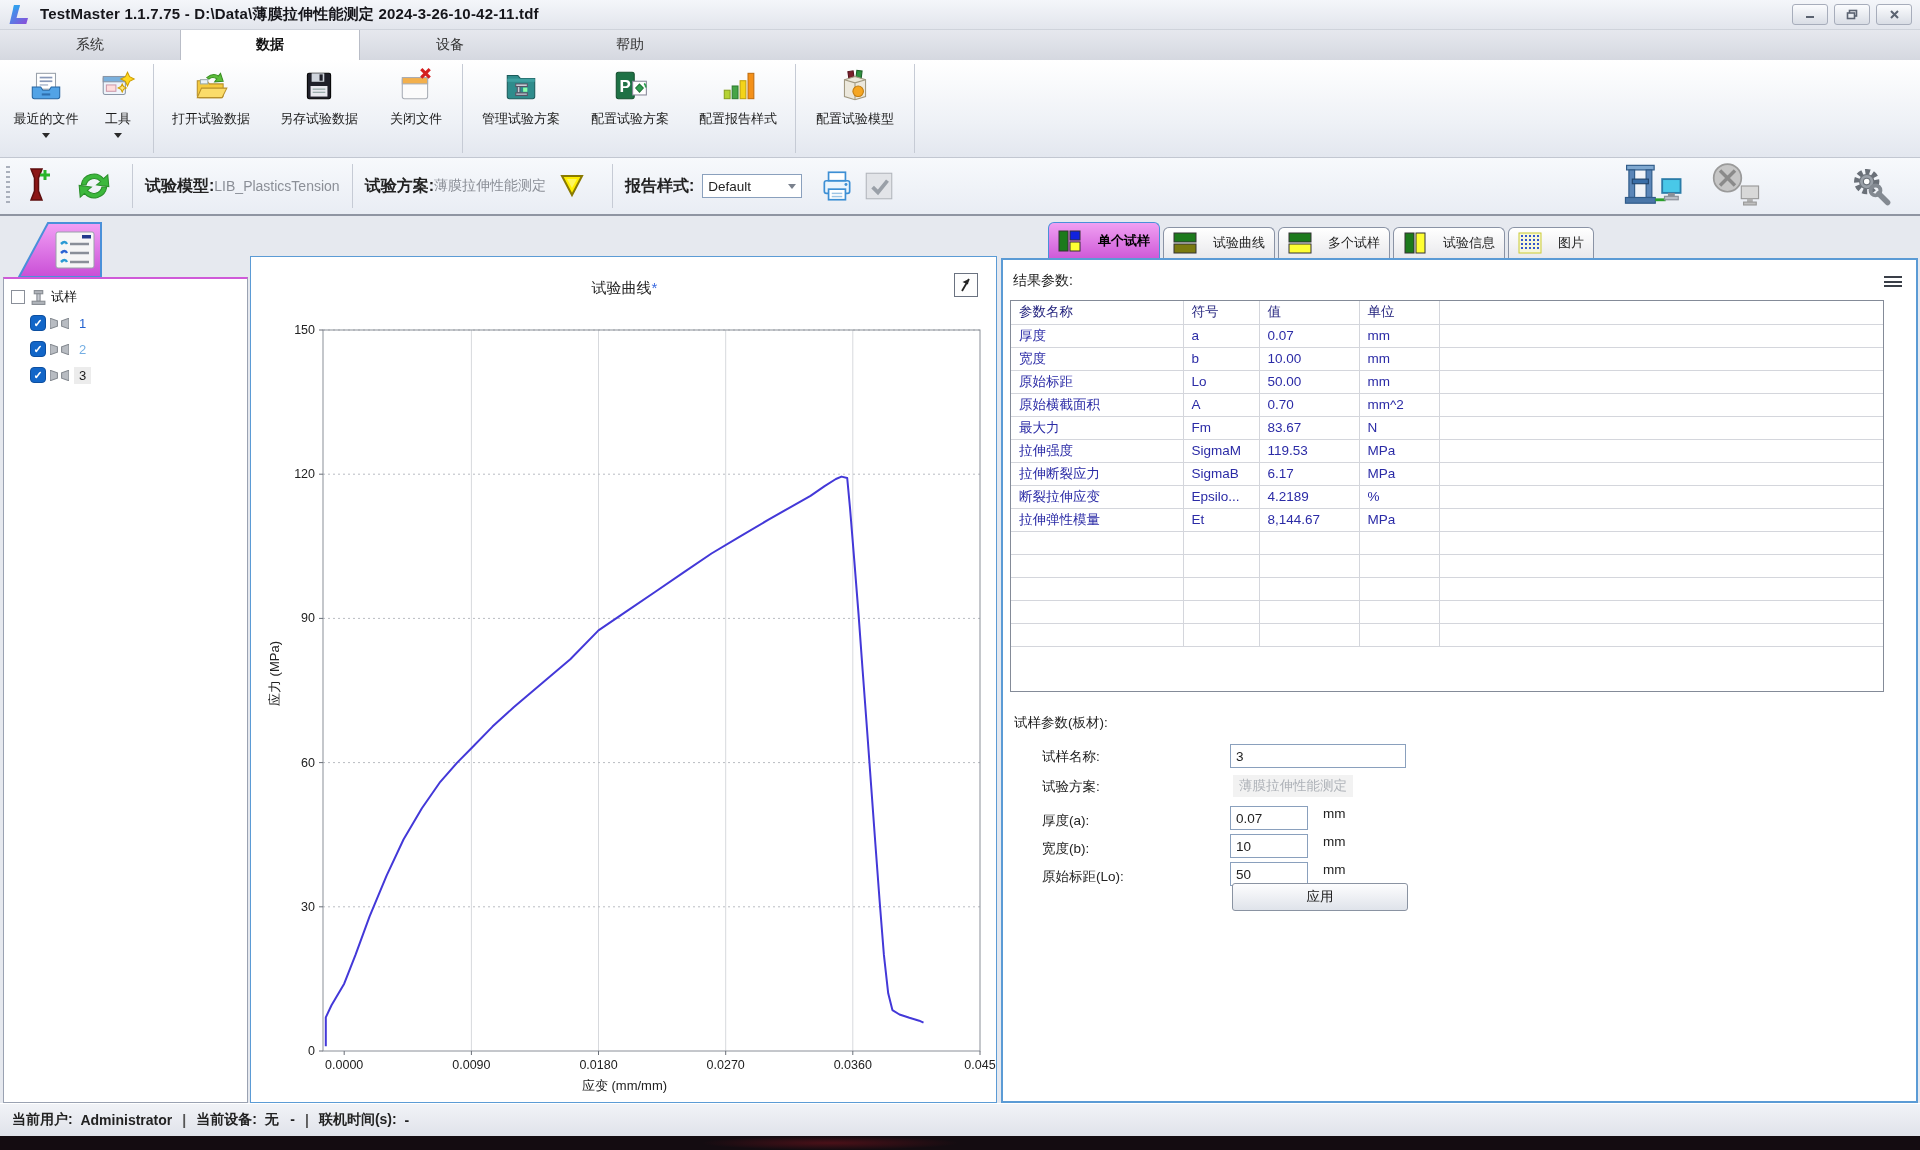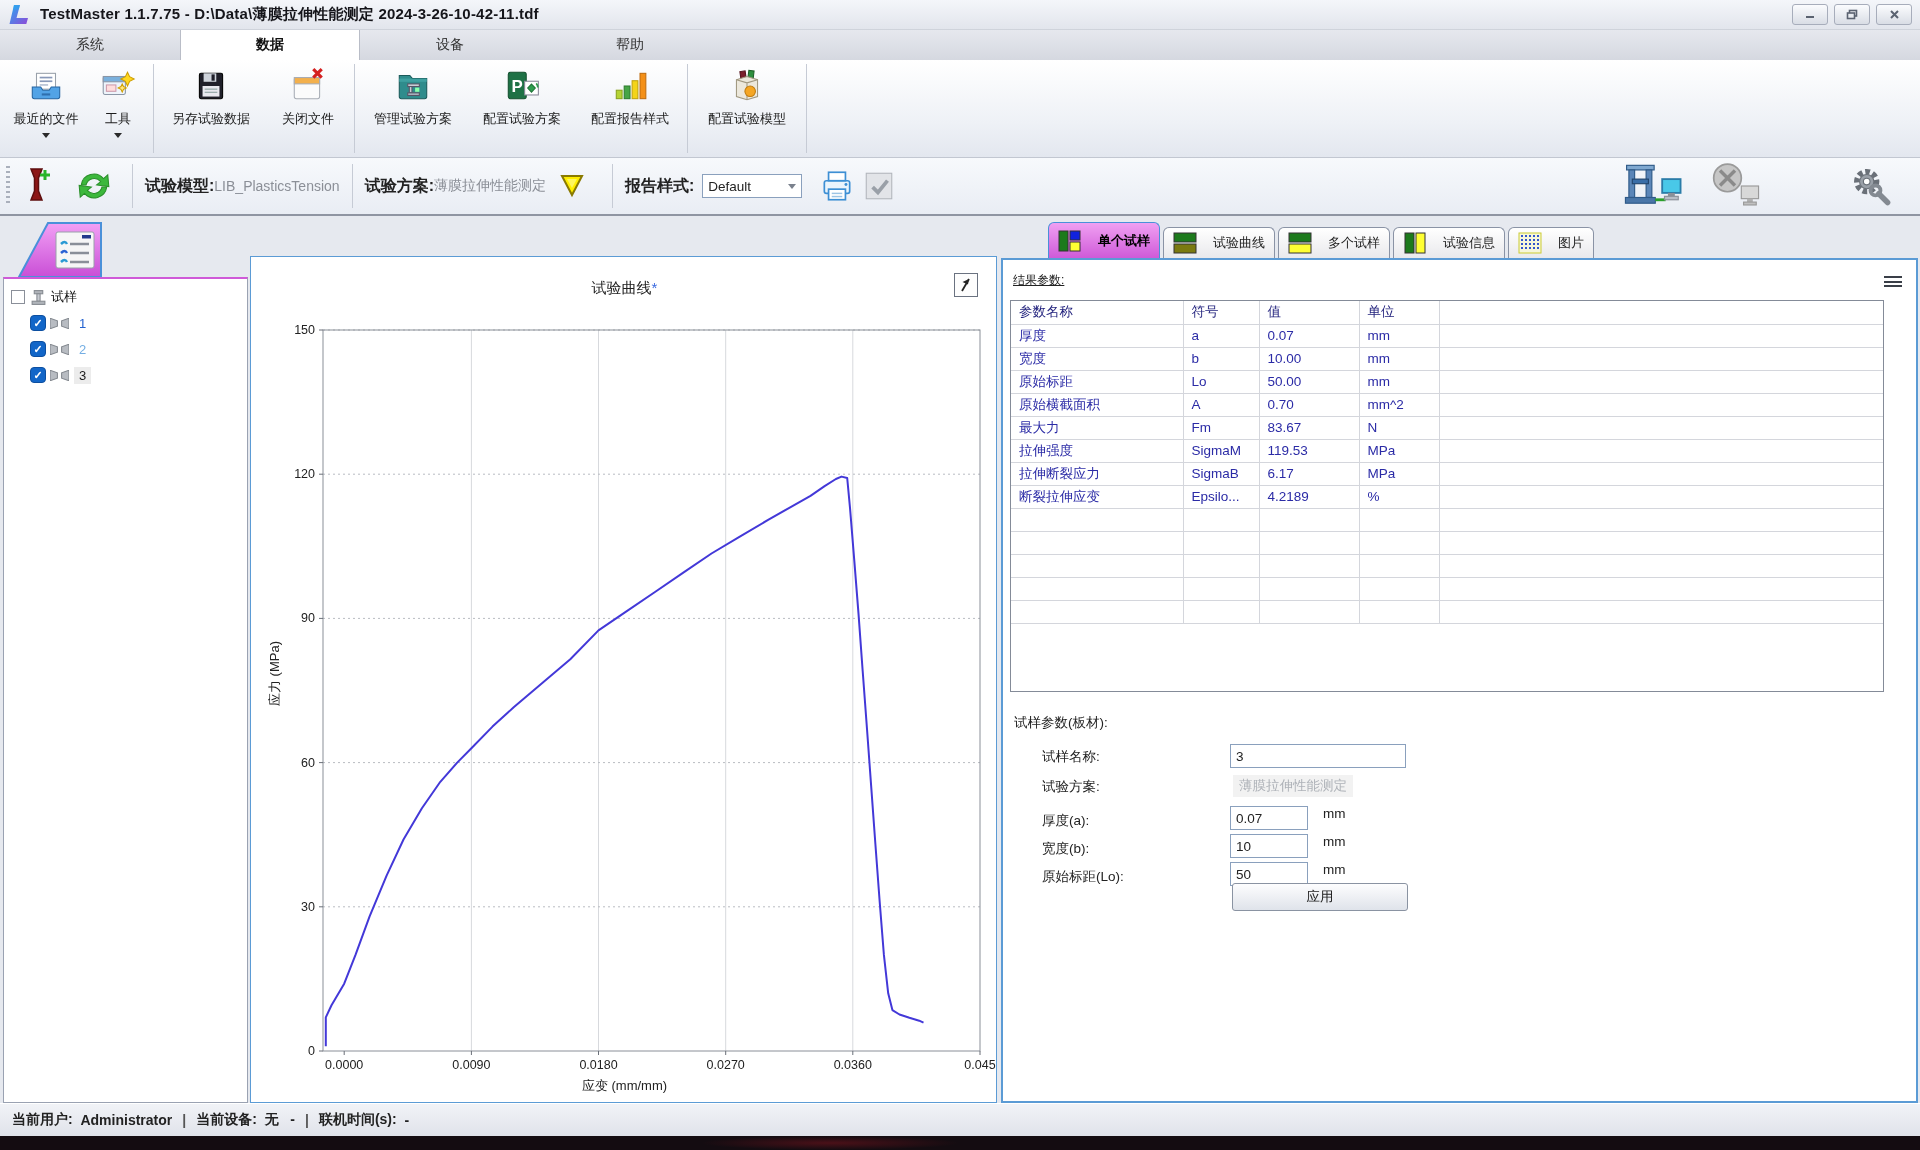--- a/index.html
+++ b/index.html
@@ -89,21 +89,21 @@
   .rtab { height:31px; display:flex; align-items:center; gap:16px; padding:0 9px;
     border:1px solid #8a93a5; border-bottom:none; border-radius:6px 6px 0 0;
     background:linear-gradient(#ffffff,#e9e9ec); font-size:13px; color:#222; }
   .rtab.active { height:36px; background:linear-gradient(#f0a0f2,#cf5ad8);
     border-color:#4a90d9; font-weight:bold; color:#000; }
   .tabicon { width:24px; height:22px; }
 
   
   .right-panel { position:absolute; left:1001px; top:42px; width:917px; height:845px;
     background:#fff; border:2px solid #5b9bd5; }
-  .rp-title { position:absolute; left:10px; top:12px; font-size:12px; color:#222;text-decoration:underline; }
+  .rp-title { position:absolute; left:10px; top:12px; font-size:14px; color:#222; }
   .hamburger { position:absolute; right:14px; top:14px; width:18px; height:13px;
     border-bottom:2px solid #3a3f48; }
   .hamburger::before { content:""; display:block; height:2px; background:#3a3f48; margin-top:2px; }
   .hamburger::after  { content:""; display:block; height:2px; background:#3a3f48; margin-top:3px; }
 
   .results-box { position:absolute; left:7px; top:40px; width:874px; height:392px;
     border:1px solid #848b98; overflow:hidden; background:#fff; }
   table.results { border-collapse:collapse; width:100%; table-layout:fixed; }
   table.results th, table.results td { border-right:1px solid #d4d6dc; border-bottom:1px solid #d4d6dc;
     font-size:13.5px; text-align:left; padding:2px 8px; height:23px; font-weight:normal;
@@ -202,20 +202,29 @@
         <rect x="7" y="17" width="9" height="6" fill="#fdd" stroke="#c9a"></rect>
         <path d="M27 5 l2 4.2 4.3 2.2 -4.3 2.2 -2 4.4 -2 -4.4 -4.3 -2.2 4.3 -2.2 Z" fill="#ffd820" stroke="#cf9e00"></path>
         <path d="M22 16 l1.2 2.5 2.6 1.3 -2.6 1.3 -1.2 2.6 -1.2 -2.6 -2.6 -1.3 2.6 -1.3 Z" fill="#ffe680" stroke="#cf9e00"></path>
       </svg>
       <div class="rlabel">工具</div>
       <div class="drop-arrow"></div>
     </div>
 
     <div class="ribbon-sep"></div>
 
+    <div class="rbtn" style="width:108px">
+      <svg class="icon36" viewBox="0 0 36 36">
+        <path d="M14 10 q6 -5 11 -1.5 l2 -2.5 2.5 7.5 -8 0.5 2 -2.7 q-4 -2.8 -7.5 0.2 Z" fill="#5bbd3a" stroke="#3a8f22"></path>
+        <path d="M5 13 h9 l2.5 3 h13 v11 a2 2 0 0 1 -2 2 H7 a2 2 0 0 1 -2 -2 Z" fill="#f5ca3e" stroke="#b8902a"></path>
+        <path d="M5 29 l4 -9 h24 l-4.5 9 Z" fill="#fbdc6a" stroke="#b8902a"></path>
+        <rect x="8" y="12" width="7" height="4" fill="#e8f2fa" stroke="#9aa"></rect>
+      </svg>
+      <div class="rlabel">打开试验数据</div>
+    </div>
 
 
 
     <div class="rbtn" style="width:108px">
       <svg class="icon36" viewBox="0 0 36 36">
         <rect x="7" y="6" width="22" height="24" rx="1.5" fill="#20202a" stroke="#000"></rect>
         <rect x="11" y="6" width="12" height="8" fill="#cfd4dc"></rect>
         <rect x="18.5" y="7" width="3" height="6" fill="#20202a"></rect>
         <rect x="10" y="18" width="16" height="10" fill="#e9e9ef"></rect>
         <line x1="12" y1="21" x2="24" y2="21" stroke="#9aa" stroke-width="1.2"></line>
@@ -622,20 +631,27 @@
                 <td class="c-last"></td>
               </tr>
               <tr>
                 <td>断裂拉伸应变</td>
                 <td>Epsilo...</td>
                 <td>4.2189</td>
                 <td>%</td>
                 <td class="c-last"></td>
               </tr>
               <tr>
+                <td>拉伸弹性模量</td>
+                <td>Et</td>
+                <td>8,144.67</td>
+                <td>MPa</td>
+                <td class="c-last"></td>
+              </tr>
+              <tr>
                 <td></td>
                 <td></td>
                 <td></td>
                 <td></td>
                 <td class="c-last"></td>
               </tr>
               <tr>
                 <td></td>
                 <td></td>
                 <td></td>

